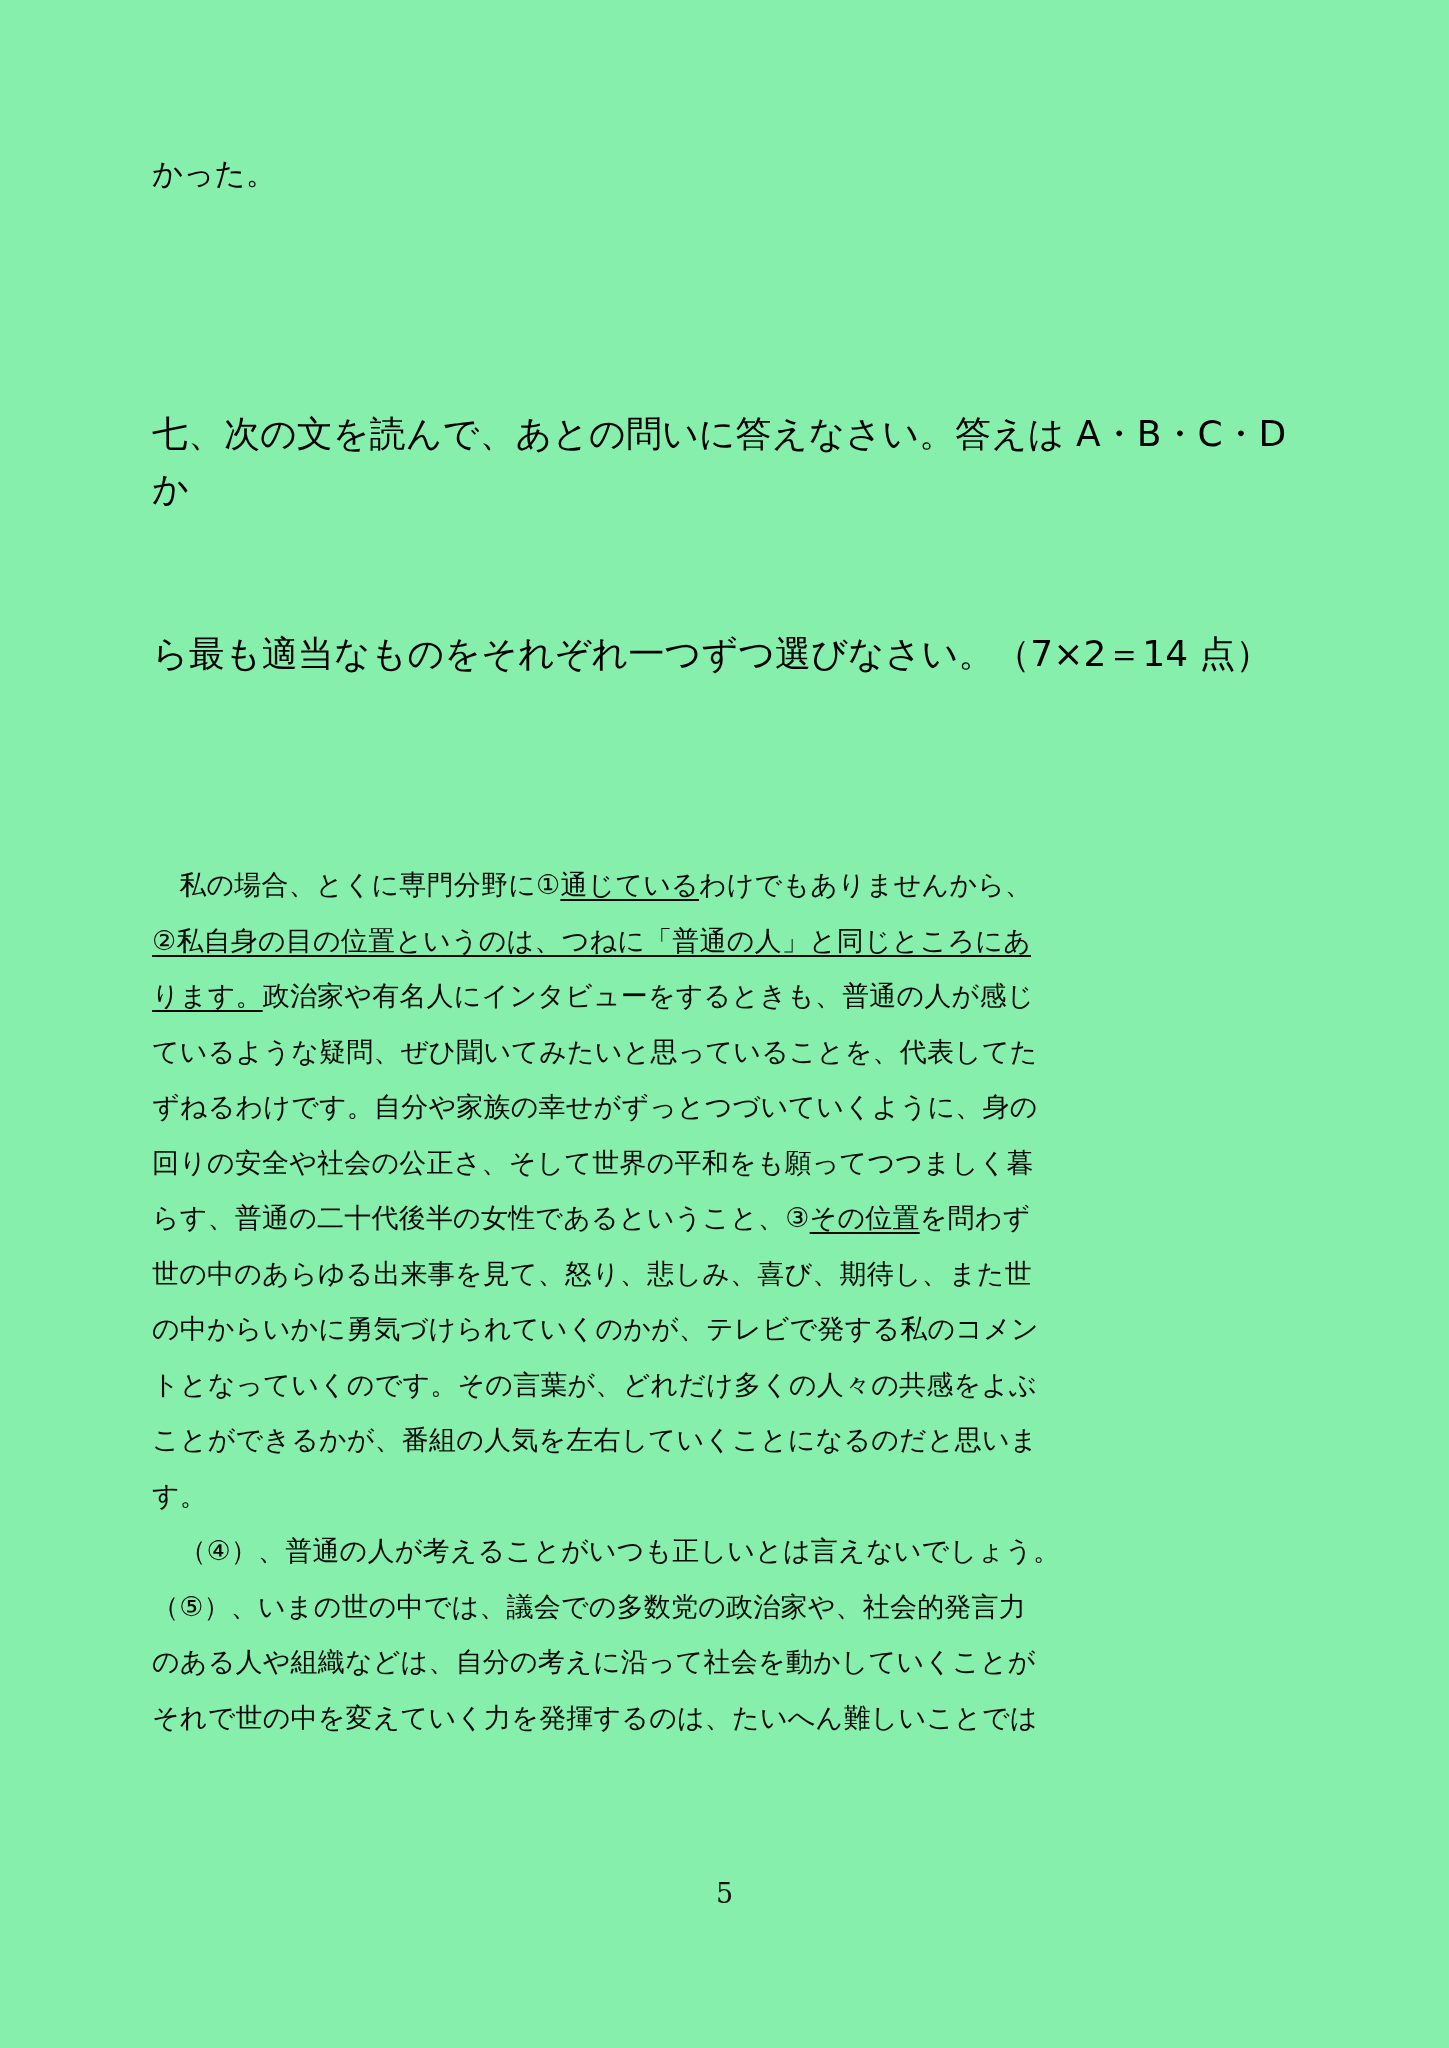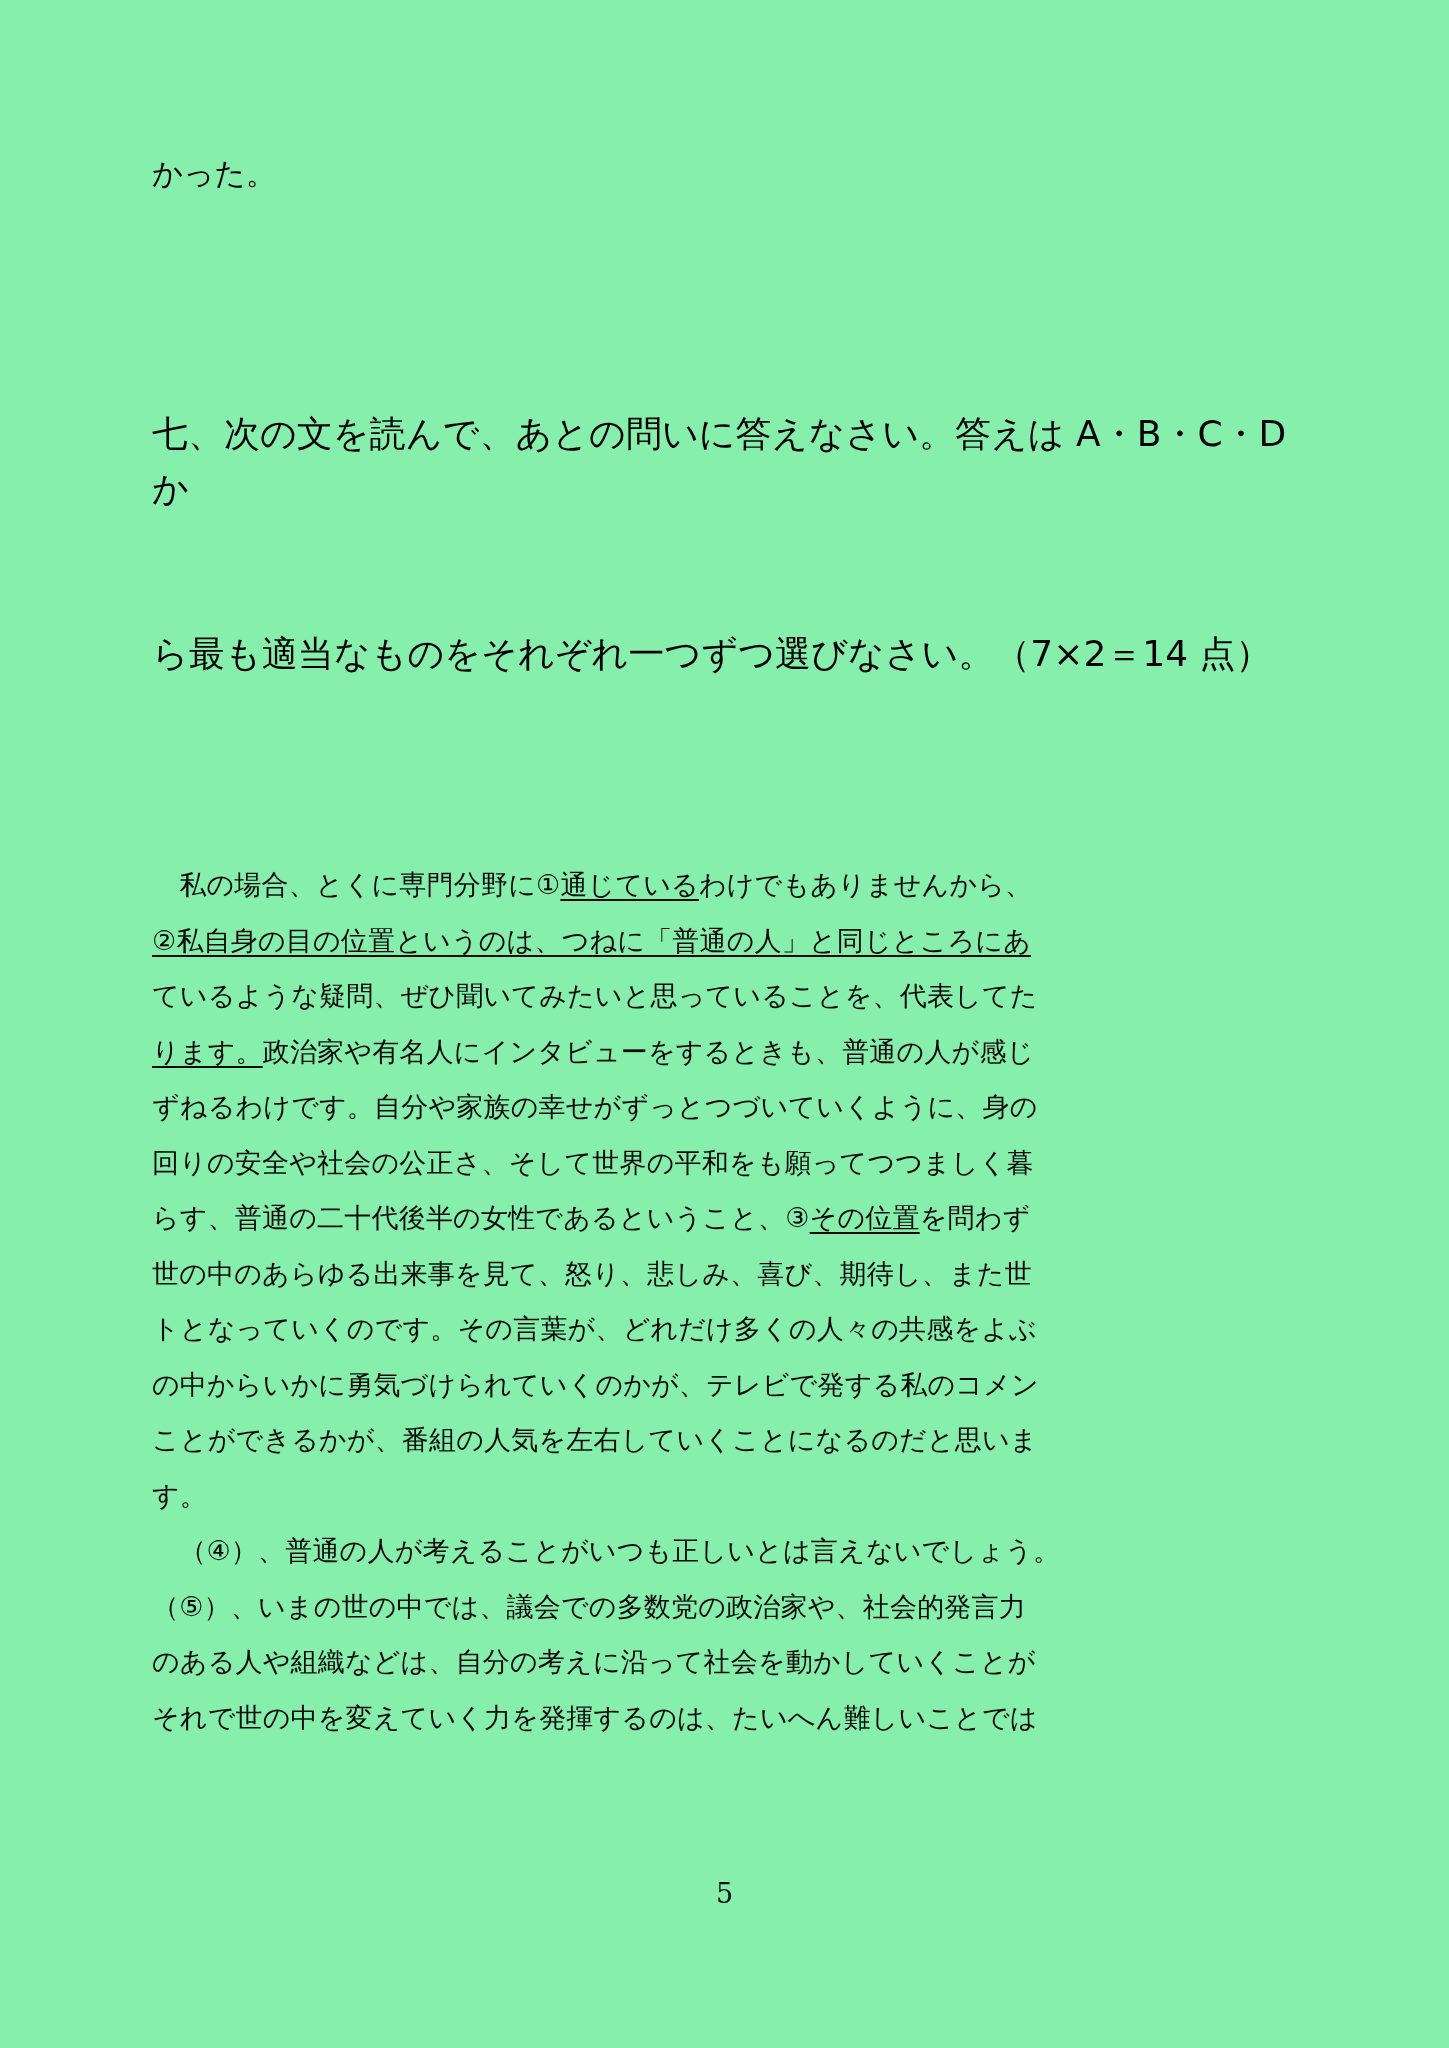--- a/index.html
+++ b/index.html
@@ -93,31 +93,31 @@
 
     <div class="gap-b"></div>
 
     <div class="passage">
 
       <div>
         <div class="line"><span>　私の場合、とくに専門分野に①</span><u class="ul">通じている</u><span>わけでもありませんから、</span></div>
 
         <div class="line"><u class="ul">②私自身の目の位置というのは、つねに「普通の人」と同じところにあ</u></div>
 
+        <div class="line"><u class="ul">ります。</u><span>政治家や有名人にインタビューをするときも、普通の人が感じ</span></div>
+
         <div class="line">ているような疑問、ぜひ聞いてみたいと思っていることを、代表してた</div>
-
-        <div class="line"><u class="ul">ります。</u><span>政治家や有名人にインタビューをするときも、普通の人が感じ</span></div>
         <div class="line">ずねるわけです。自分や家族の幸せがずっとつづいていくように、身の</div>
         <div class="line">回りの安全や社会の公正さ、そして世界の平和をも願ってつつましく暮</div>
 
         <div class="line"><span>らす、普通の二十代後半の女性であるということ、③</span><u class="ul">その位置</u><span>を問わず</span></div>
 
         <div class="line">世の中のあらゆる出来事を見て、怒り、悲しみ、喜び、期待し、また世</div>
+        <div class="line">の中からいかに勇気づけられていくのかが、テレビで発する私のコメン</div>
         <div class="line">トとなっていくのです。その言葉が、どれだけ多くの人々の共感をよぶ</div>
-        <div class="line">の中からいかに勇気づけられていくのかが、テレビで発する私のコメン</div>
         <div class="line">ことができるかが、番組の人気を左右していくことになるのだと思いま</div>
         <div class="line">す。</div>
       </div>
 
       <div>
         <div class="line">　（④）、普通の人が考えることがいつも正しいとは言えないでしょう。</div>
         <div class="line">（⑤）、いまの世の中では、議会での多数党の政治家や、社会的発言力</div>
         <div class="line">のある人や組織などは、自分の考えに沿って社会を動かしていくことが</div>
         <div class="line">それで世の中を変えていく力を発揮するのは、たいへん難しいことでは</div>
 

